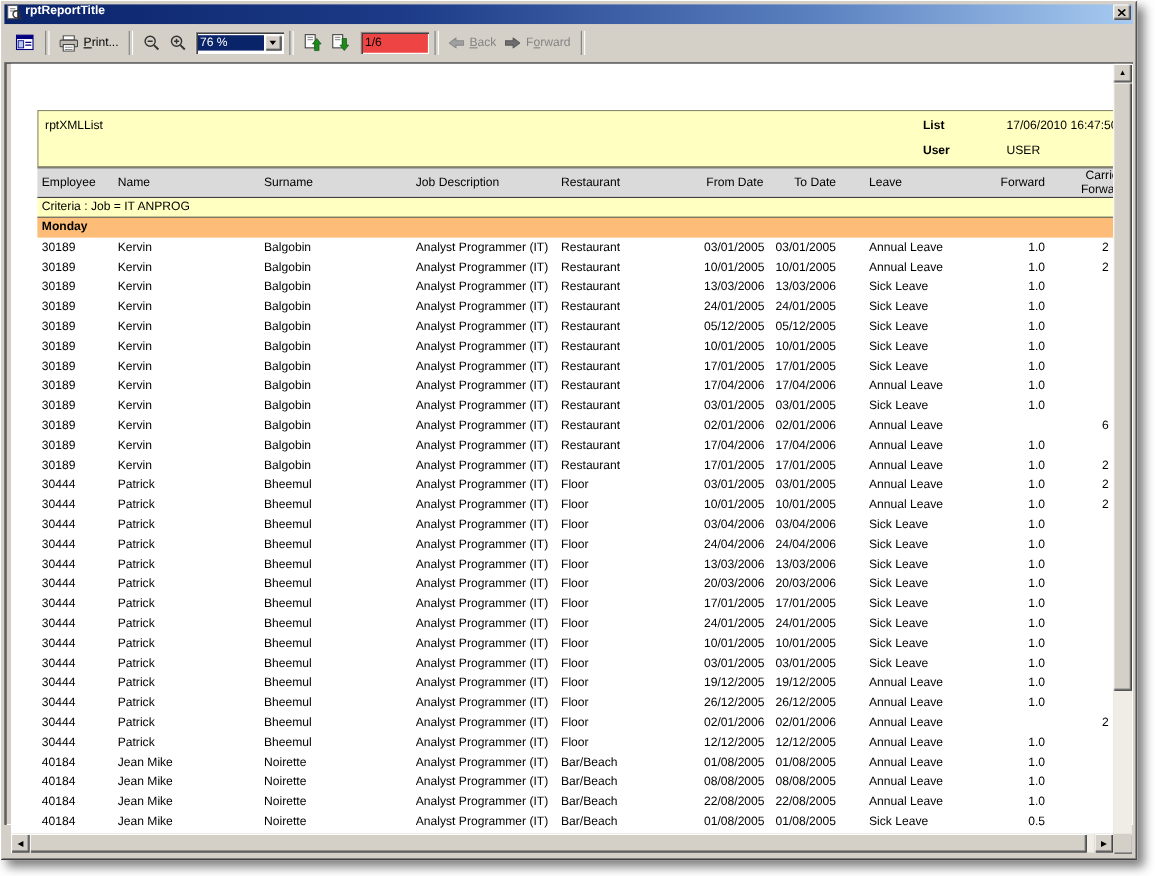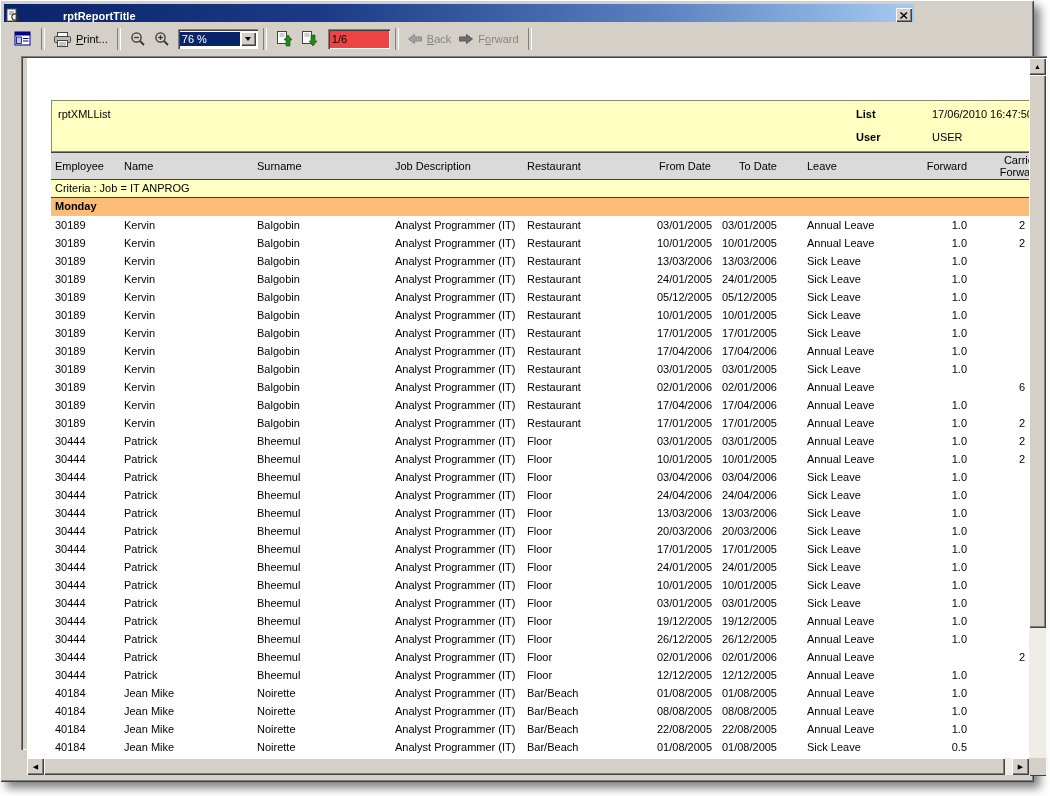--- a/index.html
+++ b/index.html
@@ -13,23 +13,23 @@
     position:absolute; left:0; top:0; width:1034px; height:782px;
     background:#d4d0c8;
     box-shadow:
       inset 1px 1px 0 #ffffff,
       inset -1px -1px 0 #404040,
       inset 2px 2px 0 #d4d0c8,
       inset -2px -2px 0 #808080,
       6px 6px 9px rgba(0,0,0,0.50);
   }
   .titlebar {
-    position:absolute; left:4px; top:4px; width:910px; height:18px;
+    position:absolute; left:4px; top:4px; width:1026px; height:18px;
     background:linear-gradient(90deg,#0a246a 0%,#1c3a87 35%,#5b81c0 72%,#a6caf0 100%);
-    display:flex; align-items:flex-end; padding:0 2px; box-sizing:border-box;gap:40px;
+    display:flex; align-items:flex-start; padding:0 2px; box-sizing:border-box;
   }
   .title-text { color:#fff; font-weight:bold; font-size:11px; margin-left:3px; flex:1;
     white-space:nowrap; overflow:hidden; }
   .close-btn {
     width:16px; height:14px; background:#d4d0c8; flex:0 0 auto;
     box-shadow: inset 1px 1px 0 #ffffff, inset -1px -1px 0 #404040, inset -2px -2px 0 #808080;
     display:flex; align-items:center; justify-content:center; cursor:default;
   }
   
   .toolbar {
@@ -55,21 +55,21 @@
   .dn-tri { width:0; height:0; border-left:3px solid transparent; border-right:3px solid transparent; border-top:4px solid #000; }
   .pagebox {
     width:62px; height:20px; background:#ef4444; margin-left:6px;
     box-shadow: inset 1px 1px 0 #808080, inset 2px 2px 0 #404040, inset -1px -1px 0 #ffffff;
     box-sizing:border-box; padding:3px 4px; line-height:14px; flex:0 0 auto;
   }
   .exports { display:flex; gap:4px; }
   .export-btn { padding:3px 6px; flex:0 0 auto; }
   
   .viewer {
-    position:absolute; left:21px; top:56px; width:1026px; height:694px; background:#d4d0c8;
+    position:absolute; left:4px; top:56px; width:1026px; height:694px; background:#d4d0c8;
     box-shadow: inset 1px 1px 0 #808080, inset 2px 2px 0 #404040, inset -1px -1px 0 #ffffff;
   }
   .pageview { position:absolute; left:6px; top:2px; width:1002px; height:700px; background:#ffffff; overflow:hidden; }
   
   .vscroll { position:absolute; left:1008px; top:2px; width:17px; height:718px; background:#efede6; }
   .hscroll { position:absolute; left:6px; top:702px; width:1002px; height:17px; background:#efede6; }
   .corner  { position:absolute; left:1008px; top:702px; width:17px; height:17px; background:#d4d0c8; }
   .sbtn, .sthumb {
     position:absolute; background:#d4d0c8;
     box-shadow: inset 1px 1px 0 #ffffff, inset -1px -1px 0 #404040, inset -2px -2px 0 #808080;

